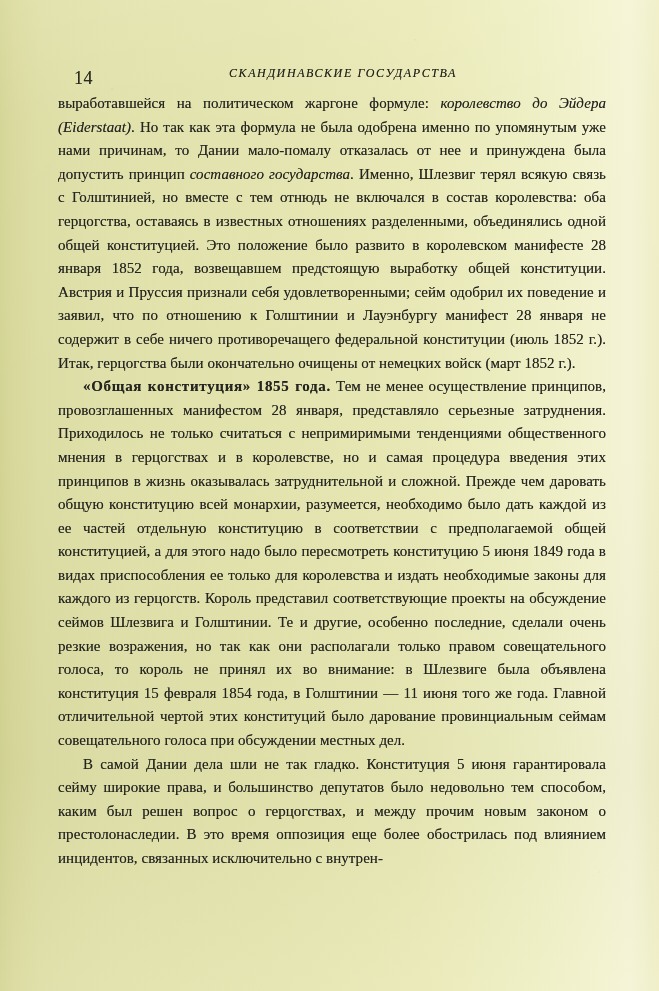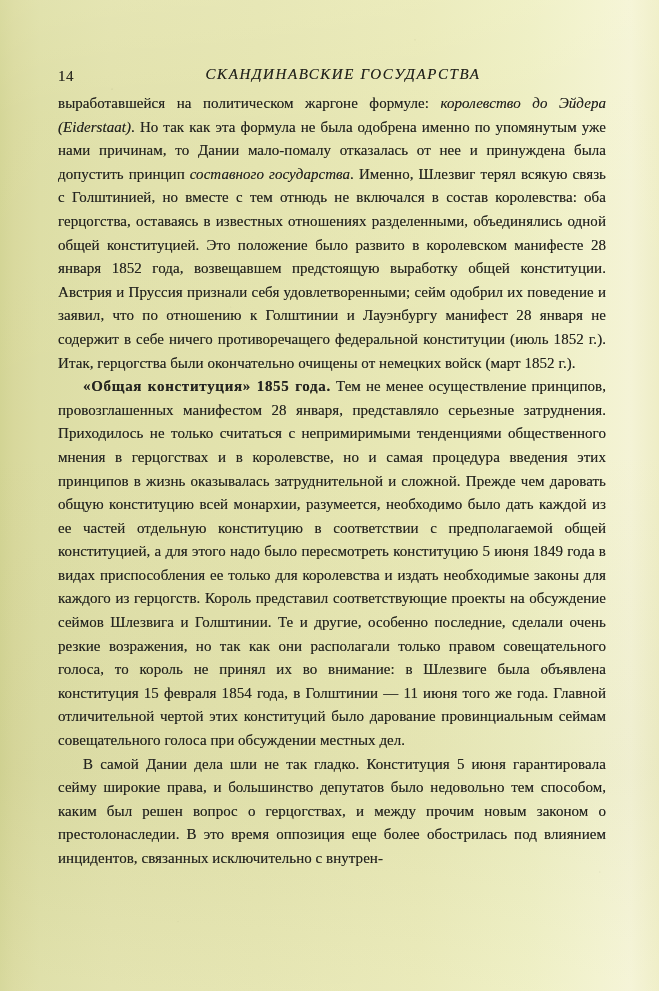--- a/index.html
+++ b/index.html
@@ -70,34 +70,34 @@
   
   .runhead {
     position: absolute;
     top: 66px;
     left: 58px;
     width: 548px;
     height: 24px;
   }
   .folio {
     position: absolute;
-    left: 0;
+    left: 16px;
     top: 2px;
-    font-size: 15px;
+    font-size: 18px;
     letter-spacing: 0.5px;
     color: #2a2a20;
   }
   .runtitle {
     position: absolute;
     left: 0;
     right: 0;
     top: 0;
     text-align: center;
     font-style: italic;
-    font-size: 15px;
+    font-size: 12px;
     letter-spacing: 1.6px;
     color: #23231c;
     padding-left: 22px;
   }
 
   
   .body {
     position: absolute;
     top: 92px;
     left: 58px;

